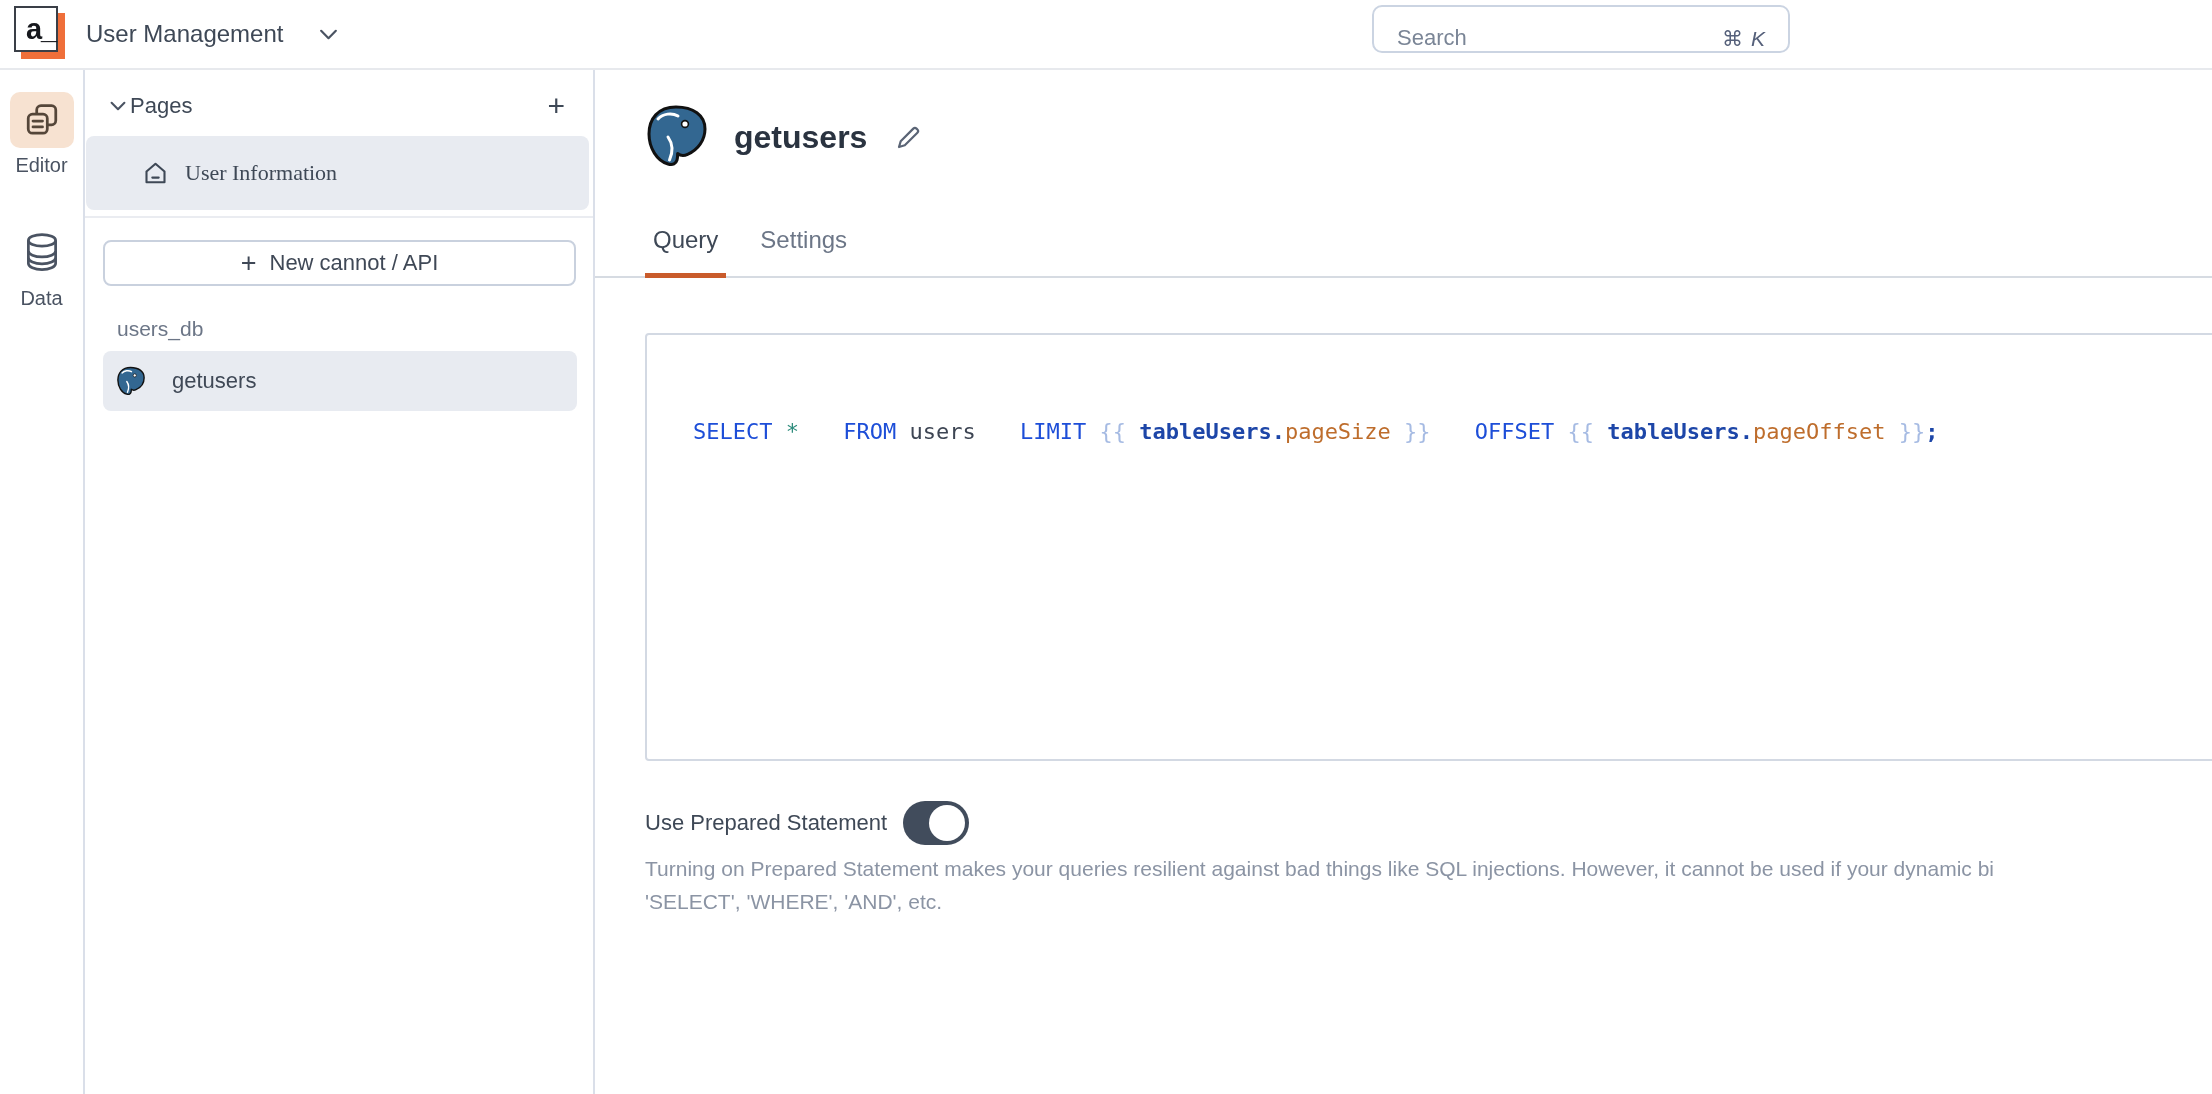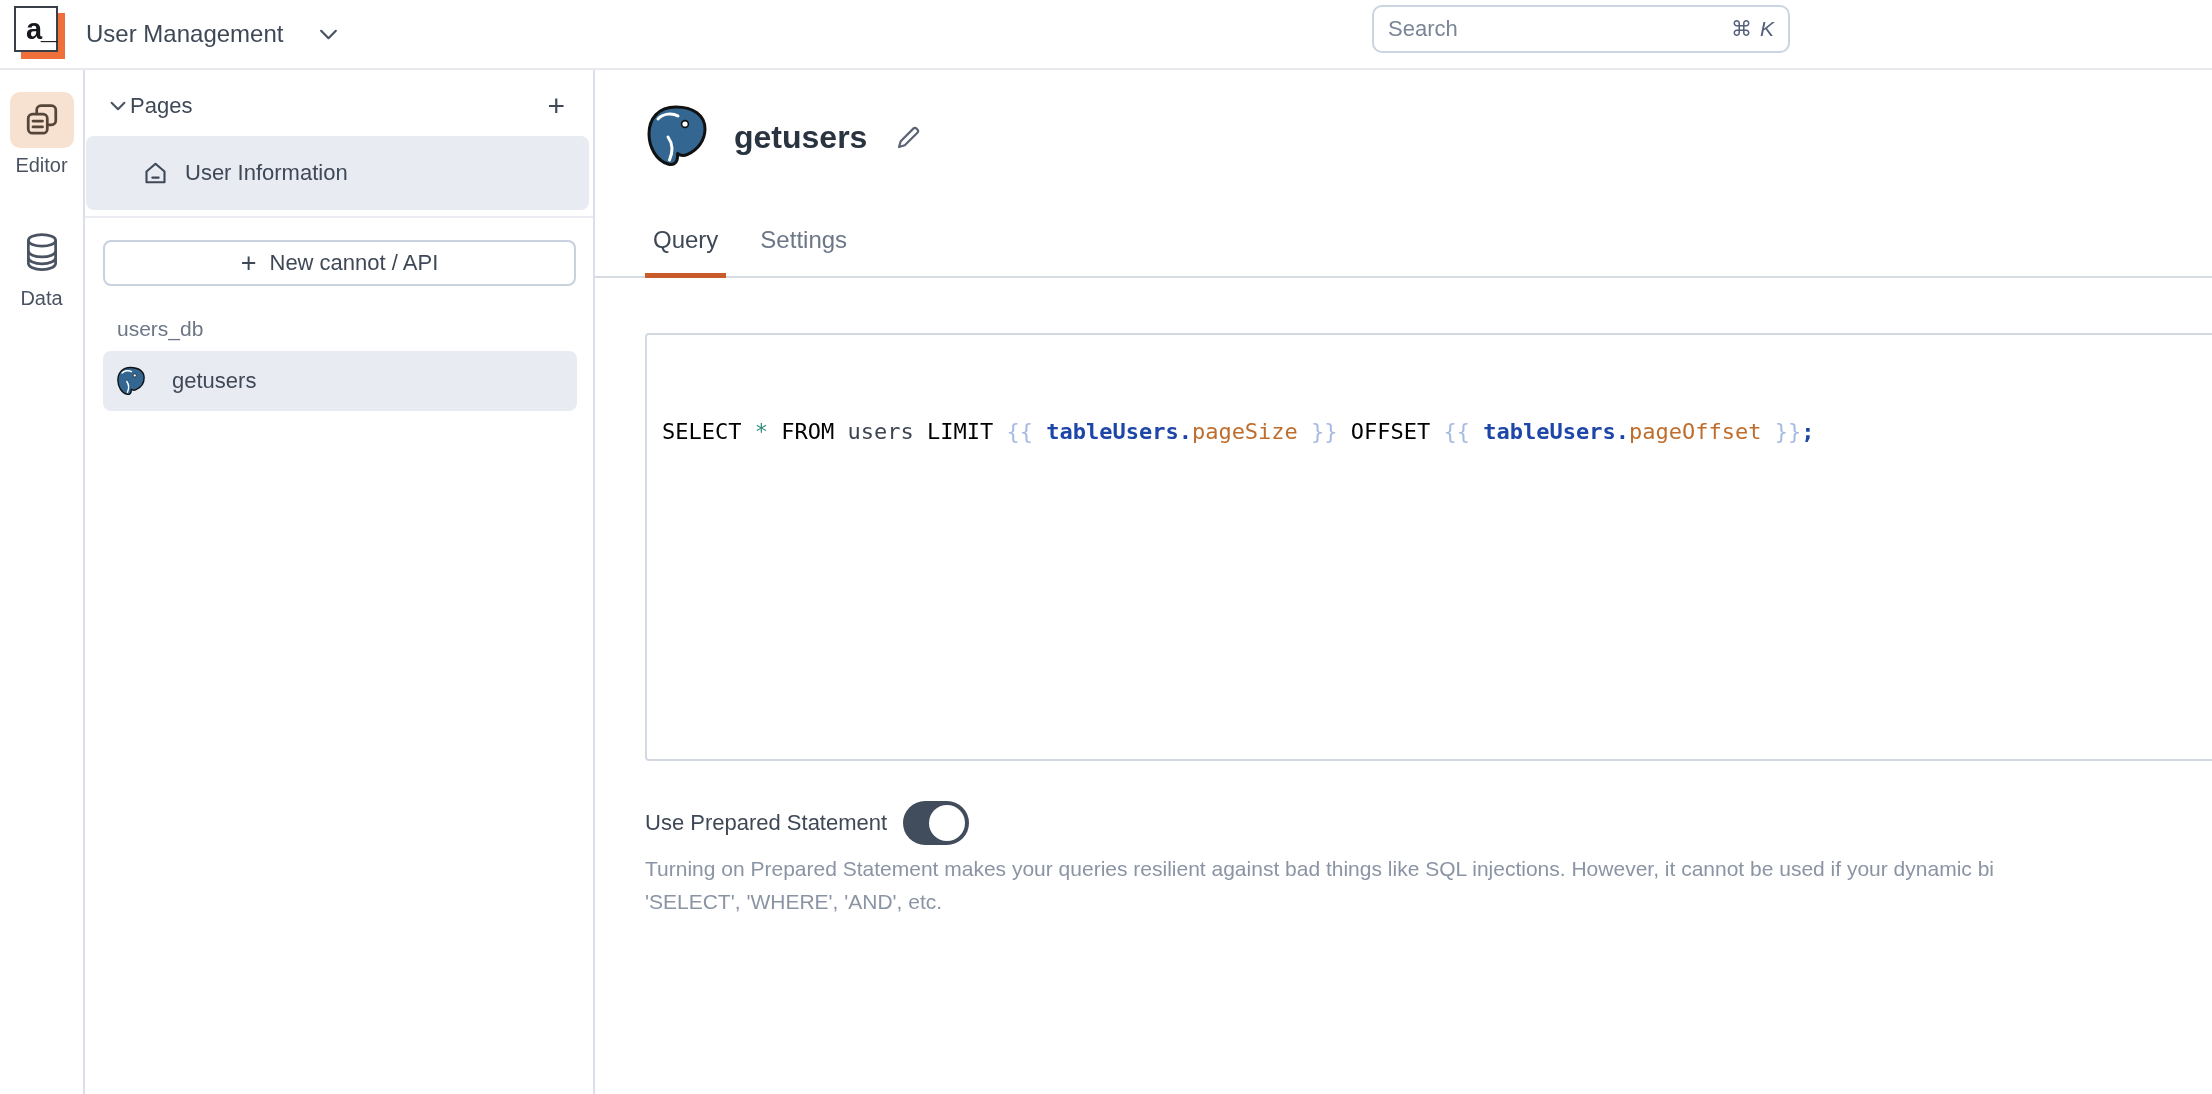--- a/index.html
+++ b/index.html
@@ -15,21 +15,21 @@
             background:#fff; border-bottom:2px solid #E7E9ED; z-index:5; }
   .logo { position:absolute; left:14px; top:6px; width:44px; height:46px;
           background:#fff; border:2px solid #3A3F47; box-shadow:7px 7px 0 #EF6F3A;
           display:flex; align-items:center; justify-content:center;
           font-weight:bold; font-size:29px; color:#16181D; cursor:pointer; letter-spacing:-1px;padding-left:10px; }
   .app-title { position:absolute; left:86px; top:0; height:68px;
                display:flex; align-items:center; gap:36px;
                font-size:24px; font-weight:500; color:#3E4856; cursor:pointer; }
   .search { position:absolute; left:1372px; top:5px; width:418px; height:48px;
             border:2px solid #CBD4E2; border-radius:10px; background:#fff;
-            display:flex; align-items:center; padding:0 14px; }
+            display:flex; align-items:flex-end; padding:0 23px; }
   .search input { border:0; outline:0; flex:1; font-size:22px; color:#3E4856;
                   font-family:"Liberation Sans", sans-serif; background:transparent; }
   .search input::placeholder { color:#7A8596; }
   .shortcut { font-size:21px; color:#55607A; display:flex; gap:8px; align-items:center; }
   .shortcut .key-k { font-style:italic; }
 
   
   .rail { position:absolute; top:70px; left:0; width:85px; bottom:0;
           background:#fff; border-right:2px solid #DADFE9; }
   .rail-item { display:flex; flex-direction:column; align-items:center; cursor:pointer; }
@@ -42,21 +42,21 @@
 
   
   .sidebar { position:absolute; top:70px; left:85px; width:510px; bottom:0;
              background:#fff; border-right:2px solid #DADFE9; }
   .pages-header { display:flex; align-items:center; gap:4px;
                   padding:23px 28px 15px 25px; cursor:pointer; }
   .pages-title { font-size:22px; font-weight:500; color:#3E4856; flex:1; }
   .pages-plus { font-size:30px; font-weight:400; color:#3E4856; line-height:20px; cursor:pointer; }
   .page-row { margin:2px 4px 0 1px; height:74px; border-radius:8px; background:#E8EBF1;
               display:flex; align-items:center; padding-left:56px; gap:16px;
-              font-size:22px; color:#3E4856; cursor:pointer; }
+              font-size:22px; color:#3E4856; cursor:pointer;font-family:Liberation Serif, serif; }
   .sidebar-divider { border-top:2px solid #EAECF1; margin-top:6px; }
 
   .seg { background:#EFF1F6; padding:13px 10px; display:flex; align-items:center; }
   .seg-zone { flex:1; height:52px; display:flex; align-items:center; justify-content:center;
               font-size:22px; color:#3F4856; cursor:pointer; }
   .seg-zone.active { background:#fff; border-radius:10px; box-shadow:0 1px 3px rgba(40,50,70,.18); }
   .seg-divider { width:2px; height:30px; background:#C9CFDA; }
 
   .new-query-btn { margin:22px 17px 0 18px; height:46px; border:2px solid #C9D1DE;
                    border-radius:8px; background:#fff; display:flex; align-items:center;
@@ -79,21 +79,21 @@
           border-bottom:2px solid #D6DBE2; }
   .tab { position:relative; padding:6px 8px 22px; font-size:24px; color:#6C7687; cursor:pointer; }
   .tab.active { color:#3E4856; }
   .tab.active::after { content:""; position:absolute; left:0; right:0; bottom:-2px;
                        height:5px; background:#C95B2B; }
 
   .code-box { margin:55px -60px 0 50px; height:428px; border:2px solid #D3D9E3;
               border-radius:4px; background:#fff; padding:22px 15px;
               font-family:"DejaVu Sans Mono","Liberation Mono",monospace;
               font-size:22px; line-height:30px; white-space:pre; cursor:text; }
-  .tok-keyword  { color:#000000; }
+  .tok-keyword  { color:#1d4ed8;margin-left:31px; }
   .tok-operator { color:#2D8C7C; }
   .tok-plain    { color:#3D4553; }
   .tok-brace    { color:#A6BBE3; }
   .tok-binding  { color:#1D46A8; font-weight:bold; }
   .tok-property { color:#BE6D2C; }
   .tok-semi     { color:#1D46A8; font-weight:bold; }
 
   .prepared { margin:40px 0 0 50px; display:flex; align-items:center; gap:16px;
               font-size:22px; color:#3E4856; }
   .toggle { width:66px; height:44px; border-radius:22px; background:#414C5C;

